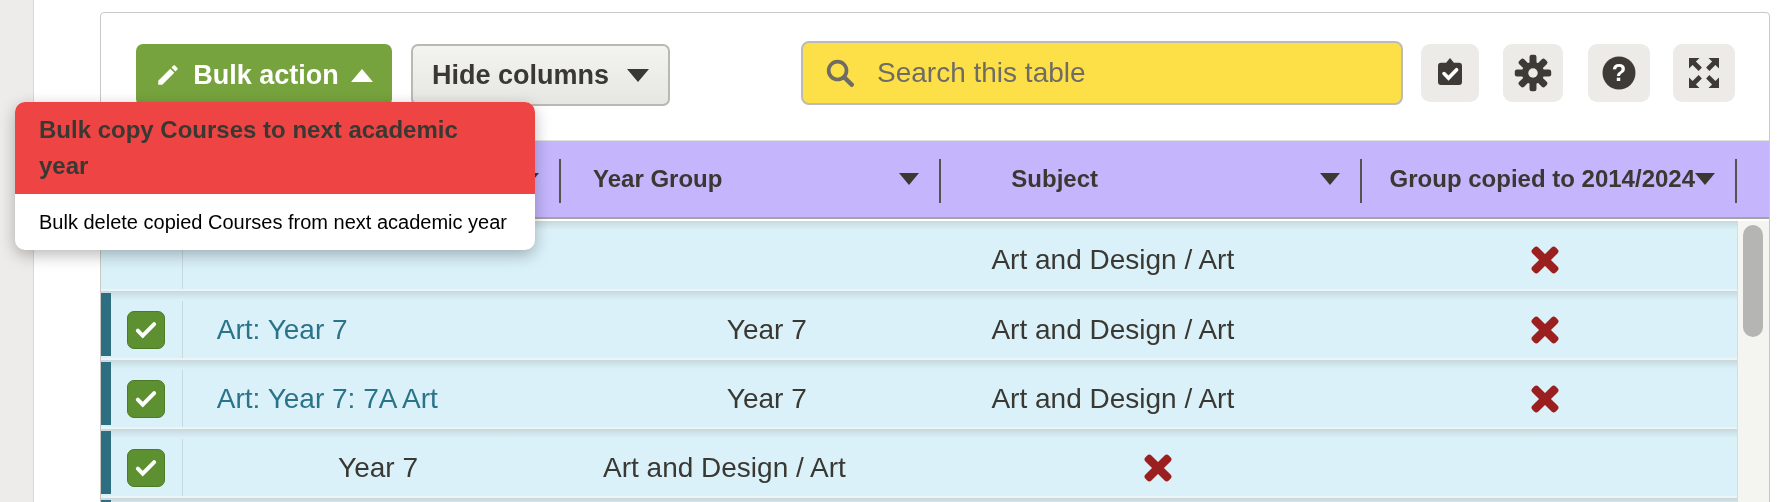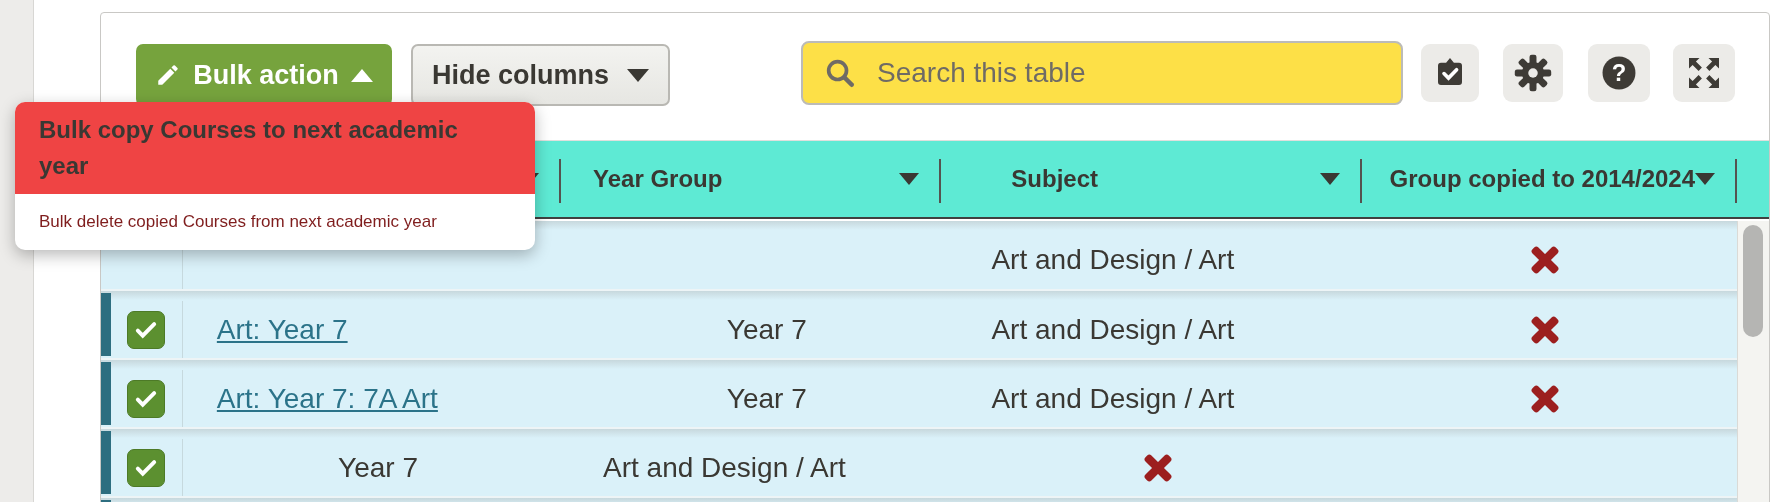--- a/index.html
+++ b/index.html
@@ -36,21 +36,21 @@
   .search-box input::placeholder { color:#6f6b65; opacity:1; }
 
   .icon-btn { position:absolute; top:31px; height:58px; background:#ecebe8;
     border-radius:9px; display:flex; align-items:center; justify-content:center;
     cursor:pointer; }
   .ib1 { left:1320px; width:58px; } .ib2 { left:1402px; width:60px; }
   .ib3 { left:1487px; width:62px; } .ib4 { left:1572px; width:62px; }
 
   
   .thead { position:absolute; left:0; top:127px; width:1668px; height:79px;
-    background:#5eead4; border-top:1px solid #e0e0dd; border-bottom:2px solid #404040;
+    background:#c4b5fd; border-top:1px solid #e0e0dd; border-bottom:2px solid #a3a3a3;
     display:flex; }
   .th { position:relative; display:flex; align-items:center;
     justify-content:space-between; font-weight:bold; font-size:24px; color:#3a3833;
     white-space:nowrap; padding-left:32px; }
   .th::after { content:""; position:absolute; right:0; top:18px; height:44px;
     width:2px; background:#55534f; }
   .th-name { width:472px; } .th-yg { width:390px; }
   .th-subj { width:392px;margin-left:38px; } .th-cop { width:385px; padding-left:28px; }
   .th-fill { flex:1; } .th-fill::after { display:none; }
   .sort-tri { width:0; height:0; border-left:10px solid transparent;
@@ -64,35 +64,35 @@
     border-top:2px solid #edf4f6; }
   .row:first-child { border-top:none; height:68px; }
   .row.selected::before { content:""; position:absolute; left:0; top:2px;
     bottom:2px; width:10px; background:#2d6e80; }
   .cell { display:flex; align-items:center; font-size:28px; color:#3a3833;margin-top:10px; }
   .c-check { width:82px; border-right:1px solid #c6d9de; position:relative; }
   .checkbox { width:38px; height:38px; margin-left:26px; background:#5c9030;
     border:1px solid #4d7a27; border-radius:7px; display:flex; align-items:center;
     justify-content:center; cursor:pointer; }
   .c-name { width:390px; padding-left:34px; }
-  .c-name a { color:#2b7389; font-size:28px; text-decoration:underline; cursor:pointer; }
+  .c-name a { color:#2b7389; font-size:28px; cursor:pointer; }
   .c-yg { width:390px; justify-content:center; }
   .c-subj { width:392px; padding-left:30px; }
   .c-cop { width:385px; justify-content:center; }
 
   
   .gutter { position:absolute; left:1636px; top:208px; width:32px; height:300px;
     background:#f4f4f1; border-left:1px solid #dadad6; }
   .thumb { position:absolute; left:1642px; top:212px; width:20px; height:112px;
     background:#b5b5b3; border-radius:10px; cursor:grab; }
 
   
   .menu { position:absolute; left:15px; top:102px; width:520px; background:#fff;
     border-radius:10px; box-shadow:0 5px 16px rgba(0,0,0,0.28); z-index:50; }
-  .menu-item { padding:10px 24px; font-size:17px; line-height:36px; color:#7f1d1d;
+  .menu-item { padding:10px 24px; font-size:20px; line-height:36px; color:#000000;
     cursor:pointer; }
   .menu-item.hl { background:#ef4444; font-weight:bold; font-size:24px;
     color:#3a3833; border-radius:10px 10px 0 0; }
   .menu-item:last-child { border-radius:0 0 10px 10px; }
 
   svg { display:block; }
 </style>
 </head>
 <body>
 

